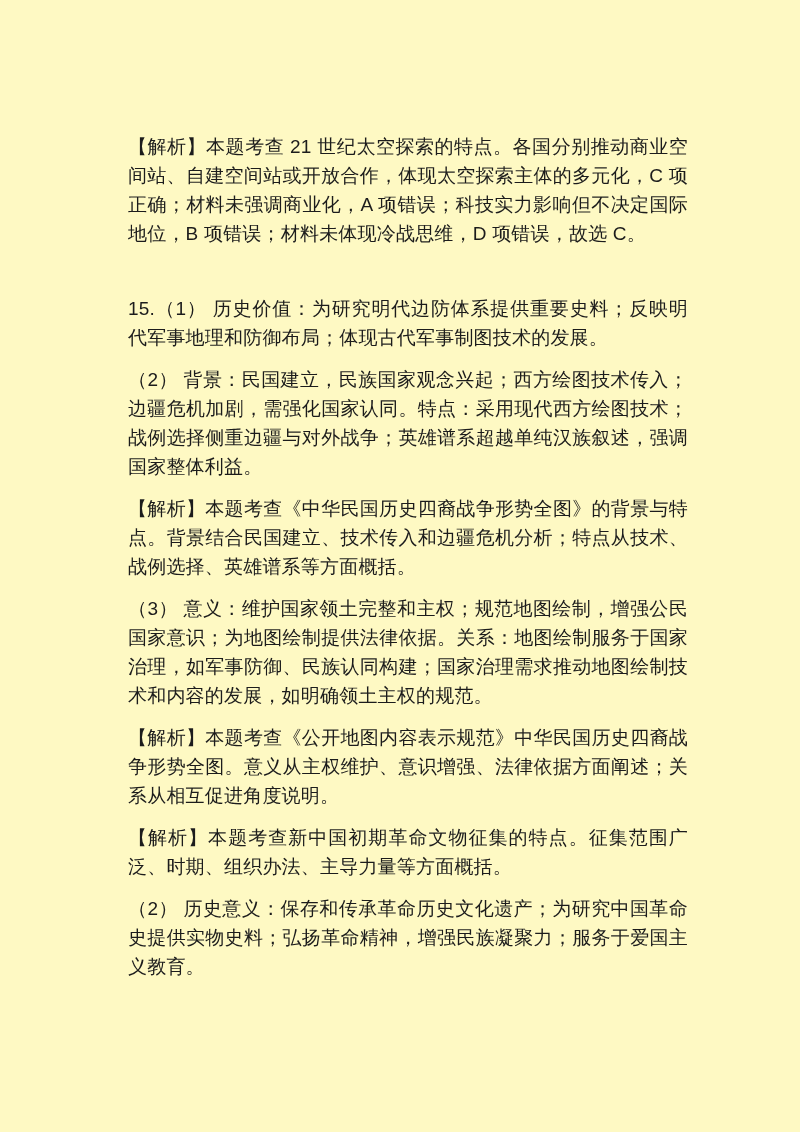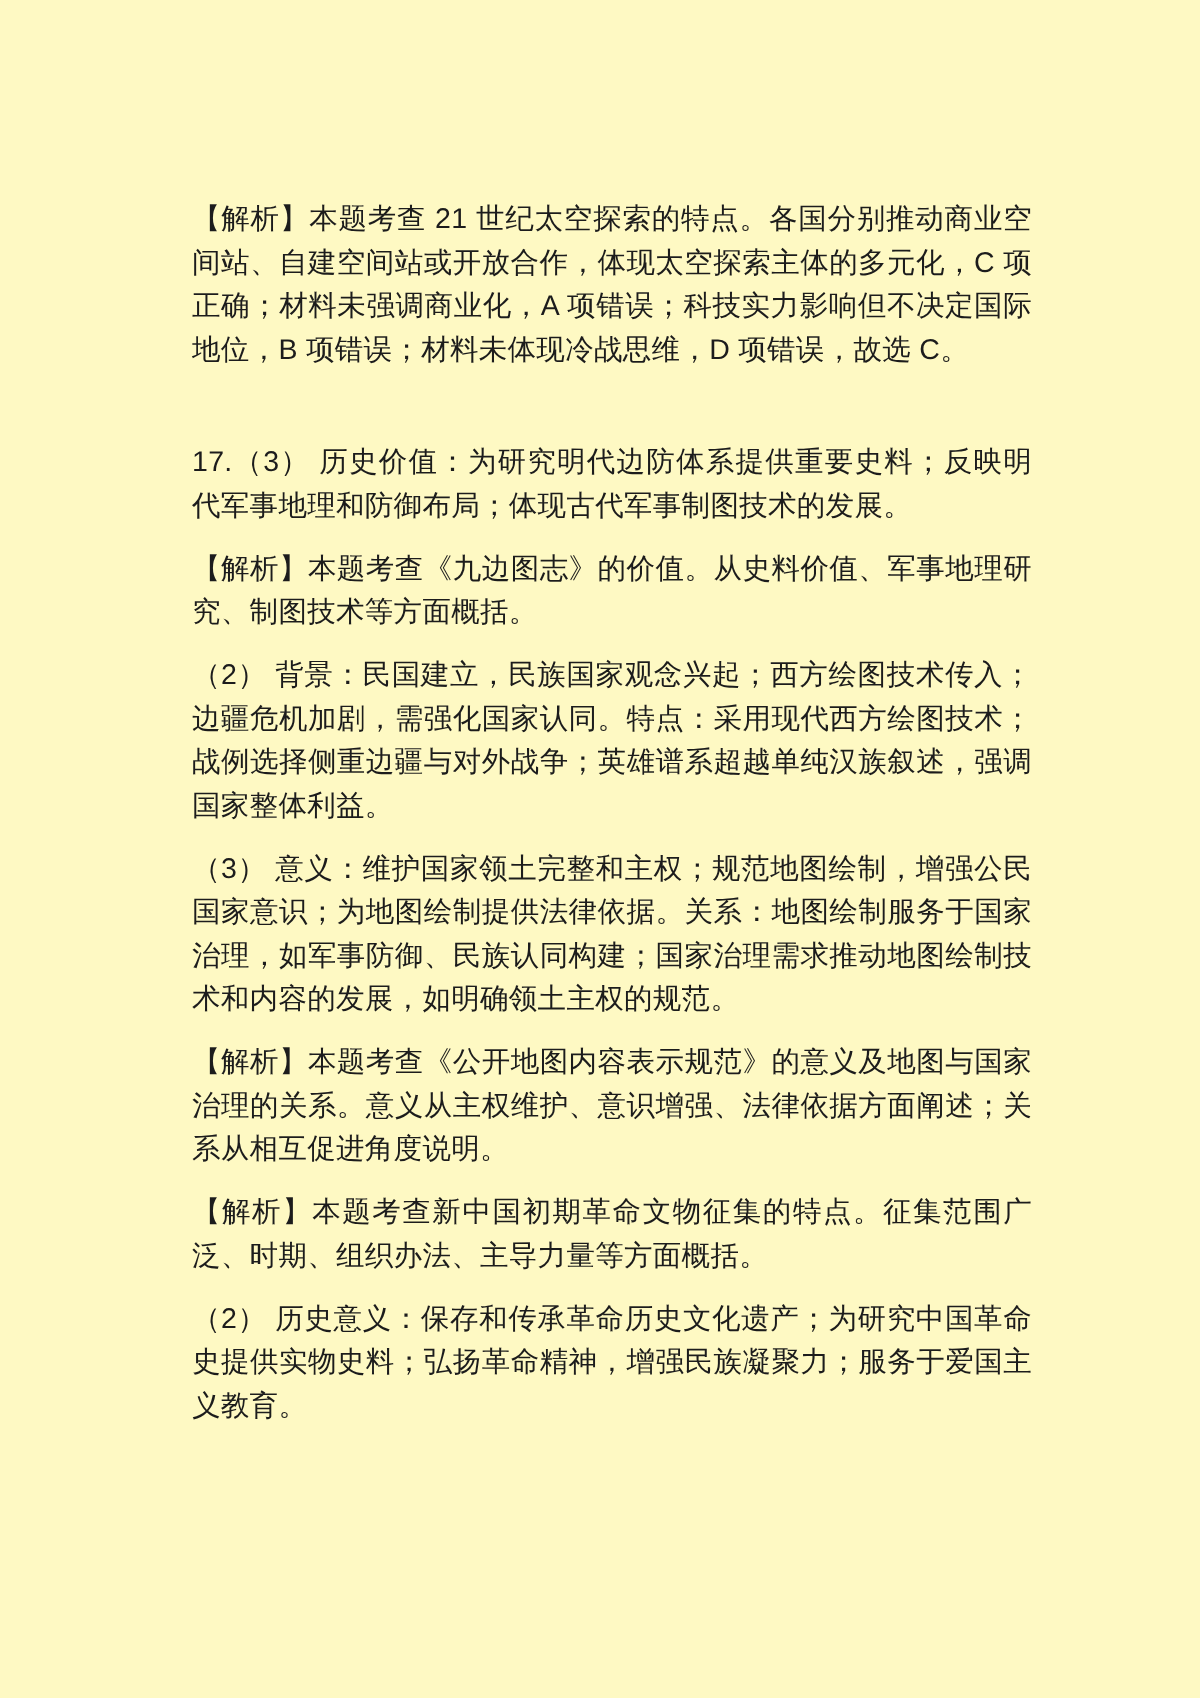--- a/index.html
+++ b/index.html
@@ -35,30 +35,30 @@
   }
 </style>
 </head>
 <body>
 
 <div class="page">
   <div class="content">
 
     <p class="para">【解析】本题考查 21 世纪太空探索的特点。各国分别推动商业空间站、自建空间站或开放合作，体现太空探索主体的多元化，C 项正确；材料未强调商业化，A 项错误；科技实力影响但不决定国际地位，B 项错误；材料未体现冷战思维，D 项错误，故选 C。</p>
 
-    <p class="para section-gap">17.（3） 历史价值：为研究明代边防体系提供重要史料；反映明代军事地理和防御布局；体现古代军事制图技术的发展。</p>
+    <p class="para section-gap">15.（1） 历史价值：为研究明代边防体系提供重要史料；反映明代军事地理和防御布局；体现古代军事制图技术的发展。</p>
 
-    <p class="para">【解析】本题考查《九边图志》的价值。从史料价值、军事地理研究、制图技术等方面概括。</p>
 
     <p class="para">（2） 背景：民国建立，民族国家观念兴起；西方绘图技术传入；边疆危机加剧，需强化国家认同。特点：采用现代西方绘图技术；战例选择侧重边疆与对外战争；英雄谱系超越单纯汉族叙述，强调国家整体利益。</p>
 
+    <p class="para">【解析】本题考查《中华民国历史四裔战争形势全图》的背景与特点。背景结合民国建立、技术传入和边疆危机分析；特点从技术、战例选择、英雄谱系等方面概括。</p>
 
     <p class="para">（3） 意义：维护国家领土完整和主权；规范地图绘制，增强公民国家意识；为地图绘制提供法律依据。关系：地图绘制服务于国家治理，如军事防御、民族认同构建；国家治理需求推动地图绘制技术和内容的发展，如明确领土主权的规范。</p>
 
-    <p class="para">【解析】本题考查《公开地图内容表示规范》的意义及地图与国家治理的关系。意义从主权维护、意识增强、法律依据方面阐述；关系从相互促进角度说明。</p>
+    <p class="para">【解析】本题考查《公开地图内容表示规范》中华民国历史四裔战争形势全图。意义从主权维护、意识增强、法律依据方面阐述；关系从相互促进角度说明。</p>
 
 
     <p class="para">【解析】本题考查新中国初期革命文物征集的特点。征集范围广泛、时期、组织办法、主导力量等方面概括。</p>
 
     <p class="para">（2） 历史意义：保存和传承革命历史文化遗产；为研究中国革命史提供实物史料；弘扬革命精神，增强民族凝聚力；服务于爱国主义教育。</p>
 
   </div>
 </div>
 
 </body></html>

